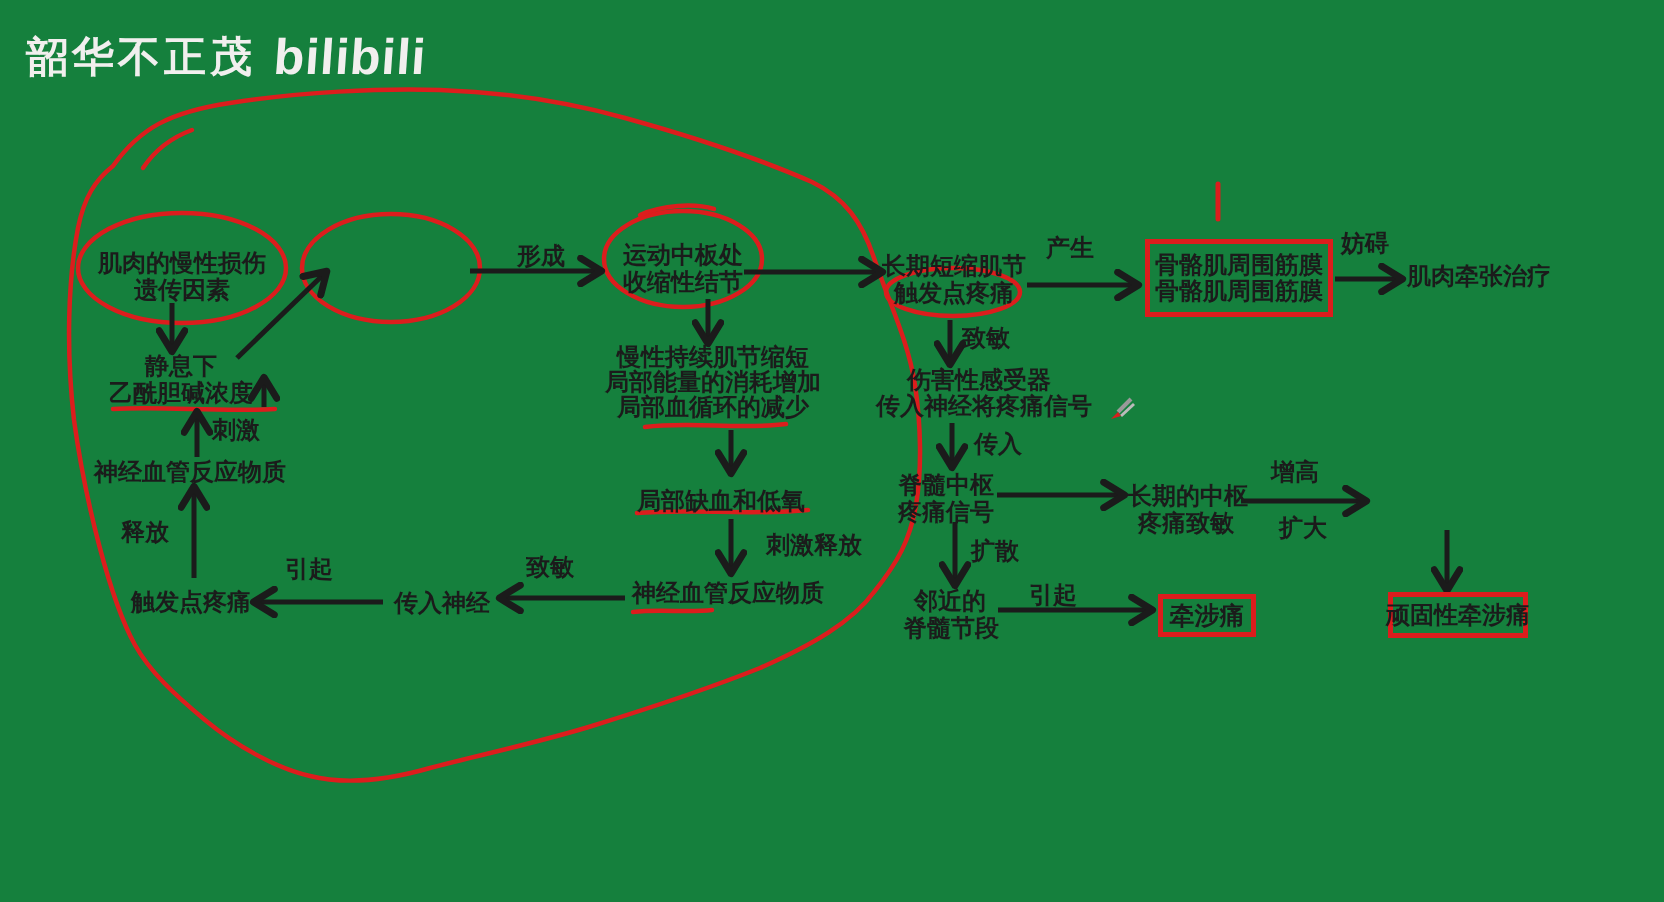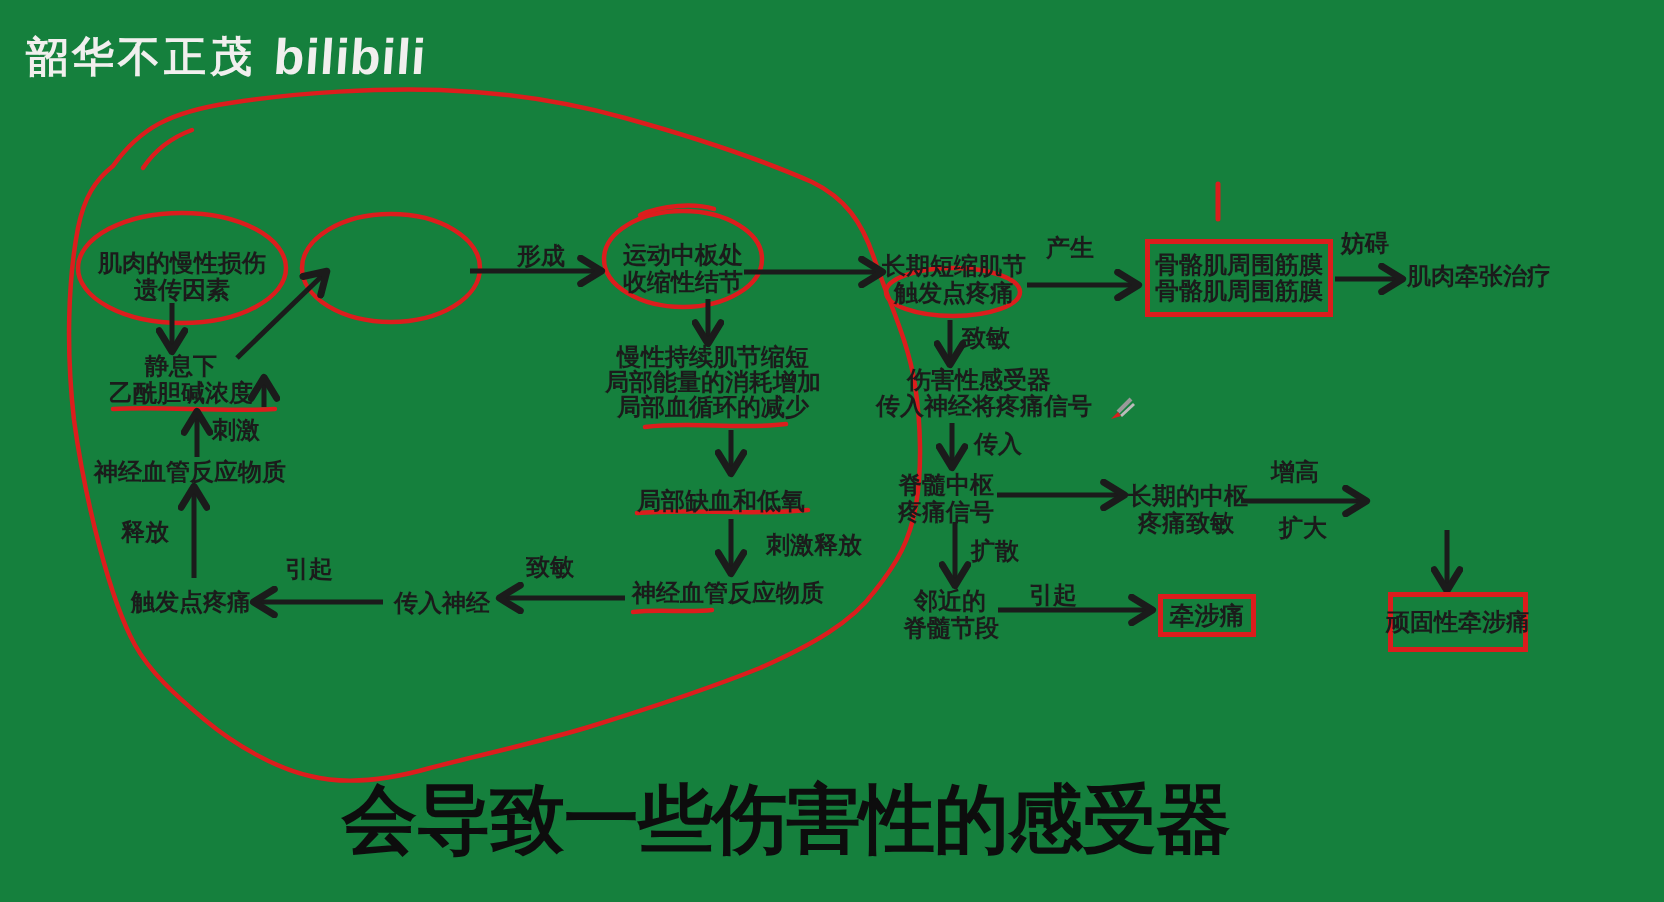--- a/index.html
+++ b/index.html
@@ -173,34 +173,33 @@
 
   <div class="node" style="left:903px;top:587px;width:94px;">
     <div>邻近的</div>
     <div>脊髓节段</div>
   </div>
 
   <div class="redbox" style="left:1158px;top:594px;width:98px;height:43px;font-size:25px;">
     <div>牵涉痛</div>
   </div>
 
-  <div class="redbox" style="left:1388px;top:592px;width:140px;height:60px;font-size:24px;">
+  <div class="redbox" style="left:1388px;top:592px;width:140px;height:46px;font-size:24px;">
     <div>顽固性牵涉痛</div>
   </div>
 
   <div class="lbl" style="left:212px;top:417px;">刺激</div>
   <div class="lbl" style="left:121px;top:519px;">释放</div>
   <div class="lbl" style="left:285px;top:556px;">引起</div>
   <div class="lbl" style="left:526px;top:554px;">致敏</div>
   <div class="lbl" style="left:517px;top:243px;">形成</div>
   <div class="lbl" style="left:766px;top:532px;">刺激释放</div>
   <div class="lbl" style="left:1046px;top:235px;">产生</div>
   <div class="lbl" style="left:1341px;top:230px;">妨碍</div>
   <div class="lbl" style="left:962px;top:325px;">致敏</div>
   <div class="lbl" style="left:974px;top:431px;">传入</div>
   <div class="lbl" style="left:971px;top:538px;">扩散</div>
   <div class="lbl" style="left:1029px;top:582px;">引起</div>
   <div class="lbl" style="left:1271px;top:459px;">增高</div>
   <div class="lbl" style="left:1279px;top:515px;">扩大</div>
 
-  <div id="caption">会导致一些伤害性的感受器</div>
 
 </div>
 
 </body></html>

